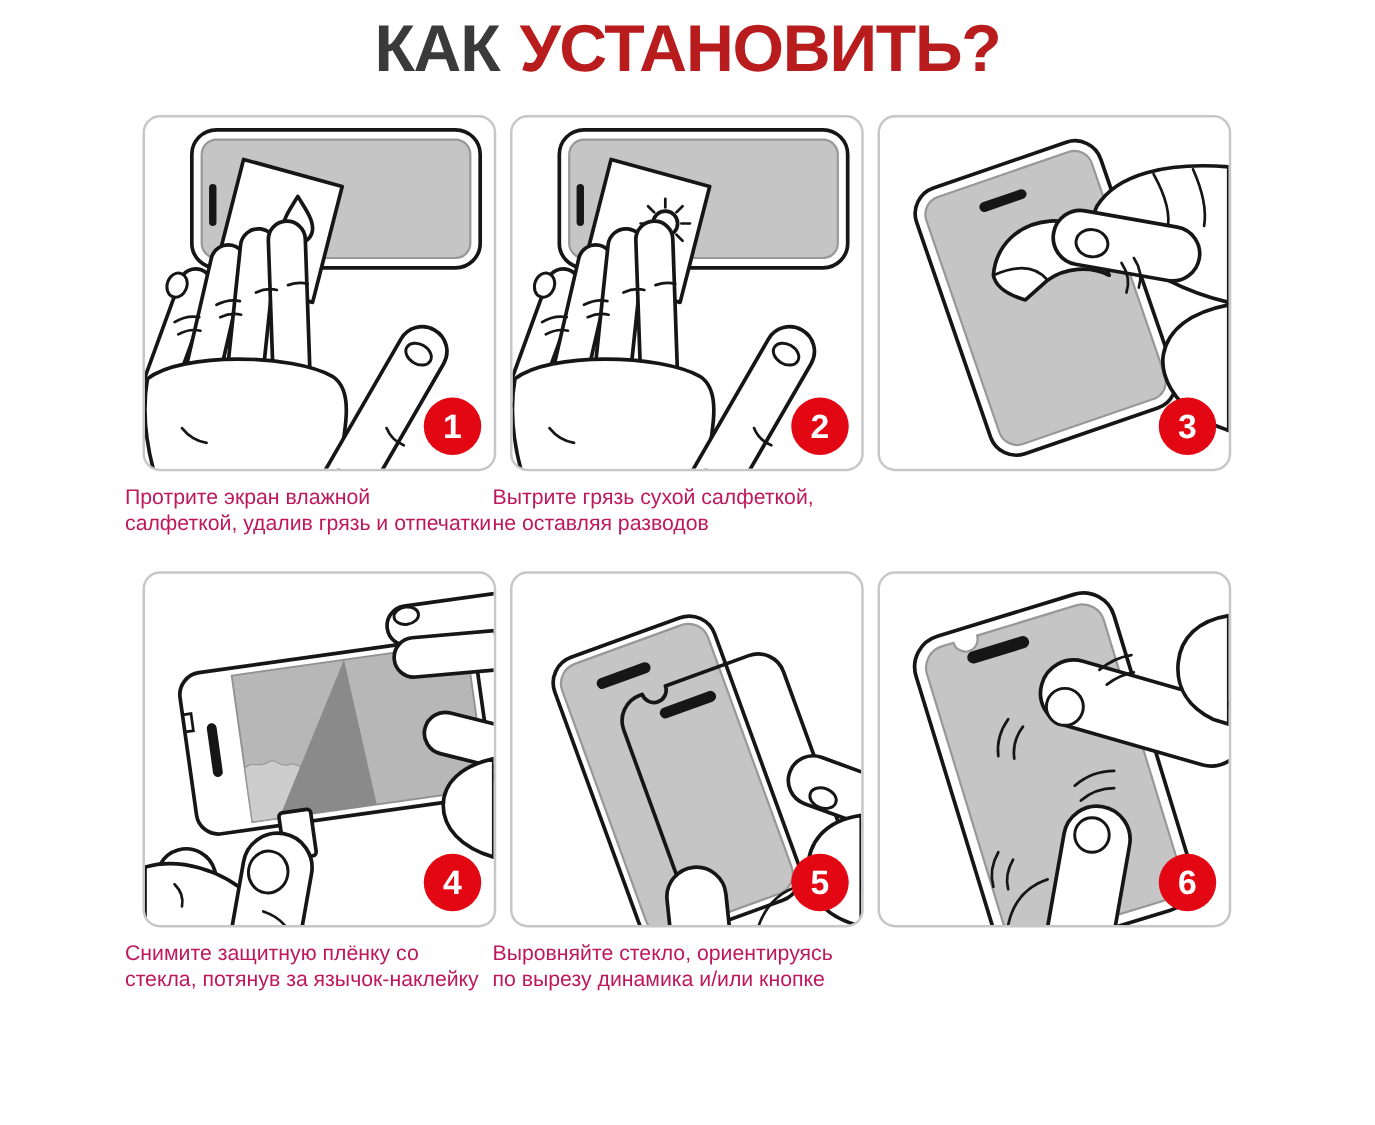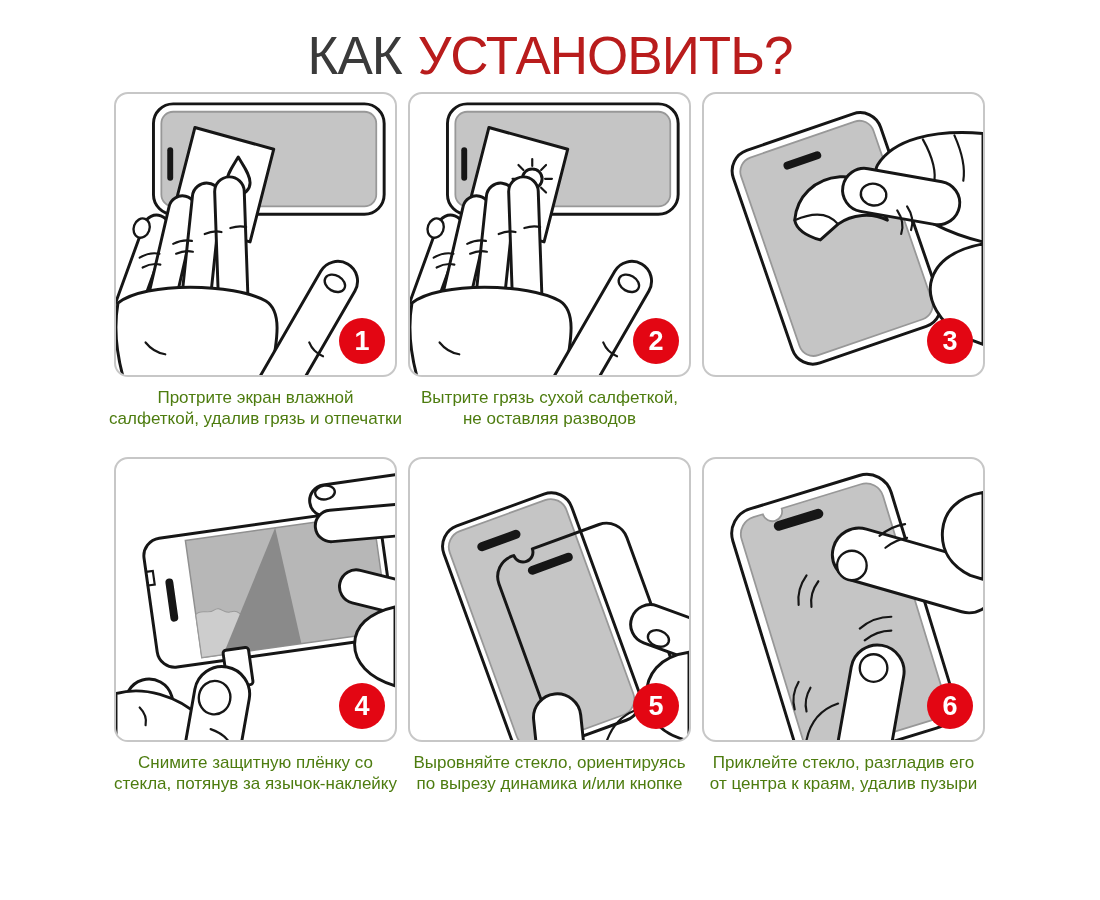--- a/index.html
+++ b/index.html
@@ -1,33 +1,33 @@
 <!DOCTYPE html>
 <html><head>
 <meta charset="utf-8">
 <style>
   html,body{margin:0;padding:0;background:#ffffff;width:1100px;height:900px;overflow:hidden;
             font-family:"Liberation Sans", sans-serif;}
   .page{width:1100px;height:900px;position:relative;}
   .title{display:flex;justify-content:center;align-items:baseline;gap:16px;
-         padding-top:28px;height:78px;box-sizing:border-box;
-         font-weight:normal;font-size:53px;letter-spacing:-1px;line-height:1.05;}
+         padding-top:12px;height:78px;box-sizing:border-box;
+         font-weight:bold;font-size:53px;letter-spacing:-1px;line-height:1.05;}
   .t-dark{color:#3a3a3a;}
   .t-red{color:#b91c1c;}
   .grid{width:872px;margin:14px auto 0;display:grid;grid-template-columns:repeat(3,283px);
         column-gap:11px;}
   .cell{display:flex;flex-direction:column;}
   .panel{position:relative;width:283px;height:285px;border:2px solid #c7c7c7;border-radius:14px;
          box-sizing:border-box;background:#fff;overflow:hidden;}
   .panel svg{display:block;width:100%;height:100%;}
   .badge{position:absolute;right:10px;bottom:11px;width:46px;height:46px;border-radius:50%;
          background:#e30613;color:#ffffff;font-weight:bold;font-size:27px;
          display:flex;align-items:center;justify-content:center;}
-  .caption{margin:10px -14px 0;min-height:70px;text-align:center;white-space:pre-line;
-           font-size:17px;line-height:1.24;color:#4d7c0f;}
+  .caption{margin:10px -14px 0;min-height:70px;text-align:left;white-space:pre-line;
+           font-size:17px;line-height:1.24;color:#be185d;}
   
   .ln{fill:#ffffff;stroke:#161616;stroke-width:3;stroke-linejoin:round;stroke-linecap:round;}
   .ln-n{fill:none;stroke:#161616;stroke-width:3;stroke-linejoin:round;stroke-linecap:round;}
   .crease{fill:none;stroke:#161616;stroke-width:2.2;stroke-linecap:round;}
   .screen{fill:#c5c5c5;stroke:#989898;stroke-width:1.8;}
   .dark{fill:#161616;stroke:none;}
   .nail{fill:#ffffff;stroke:#161616;stroke-width:2.4;}
 </style>
 </head>
 <body>
@@ -234,18 +234,16 @@
             <circle class="nail" cx="172" cy="212" r="14"></circle>
             <path class="crease" d="M 158,172 q 14,-12 32,-12"></path>
             <path class="crease" d="M 163,184 q 12,-10 27,-10"></path>
             <path class="crease" d="M 96,226 q -8,14 -4,28"></path>
             <path class="crease" d="M 108,232 q -7,12 -4,24"></path>
             <path class="crease" d="M 104,285 C 108,266 118,254 136,248"></path>
           </g>
         </svg>
         <div class="badge">6</div>
       </div>
-      <div class="caption">Приклейте стекло, разгладив его
-от центра к краям, удалив пузыри</div>
     </div>
 
   </div>
 </div>
 
 </body></html>

